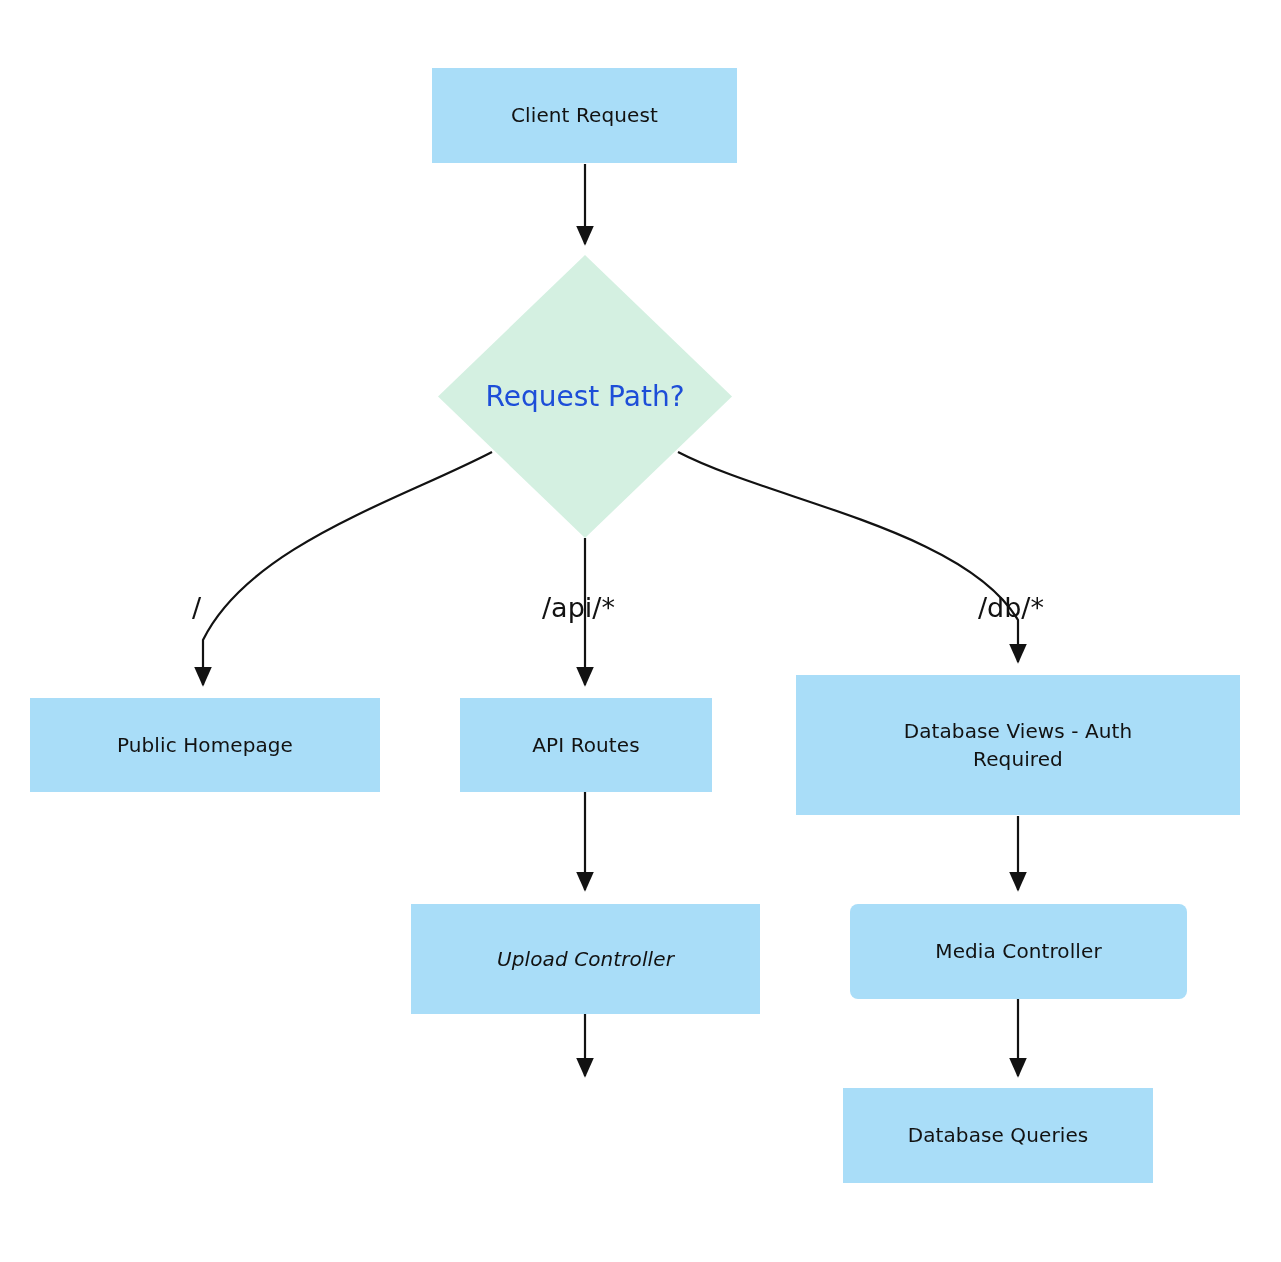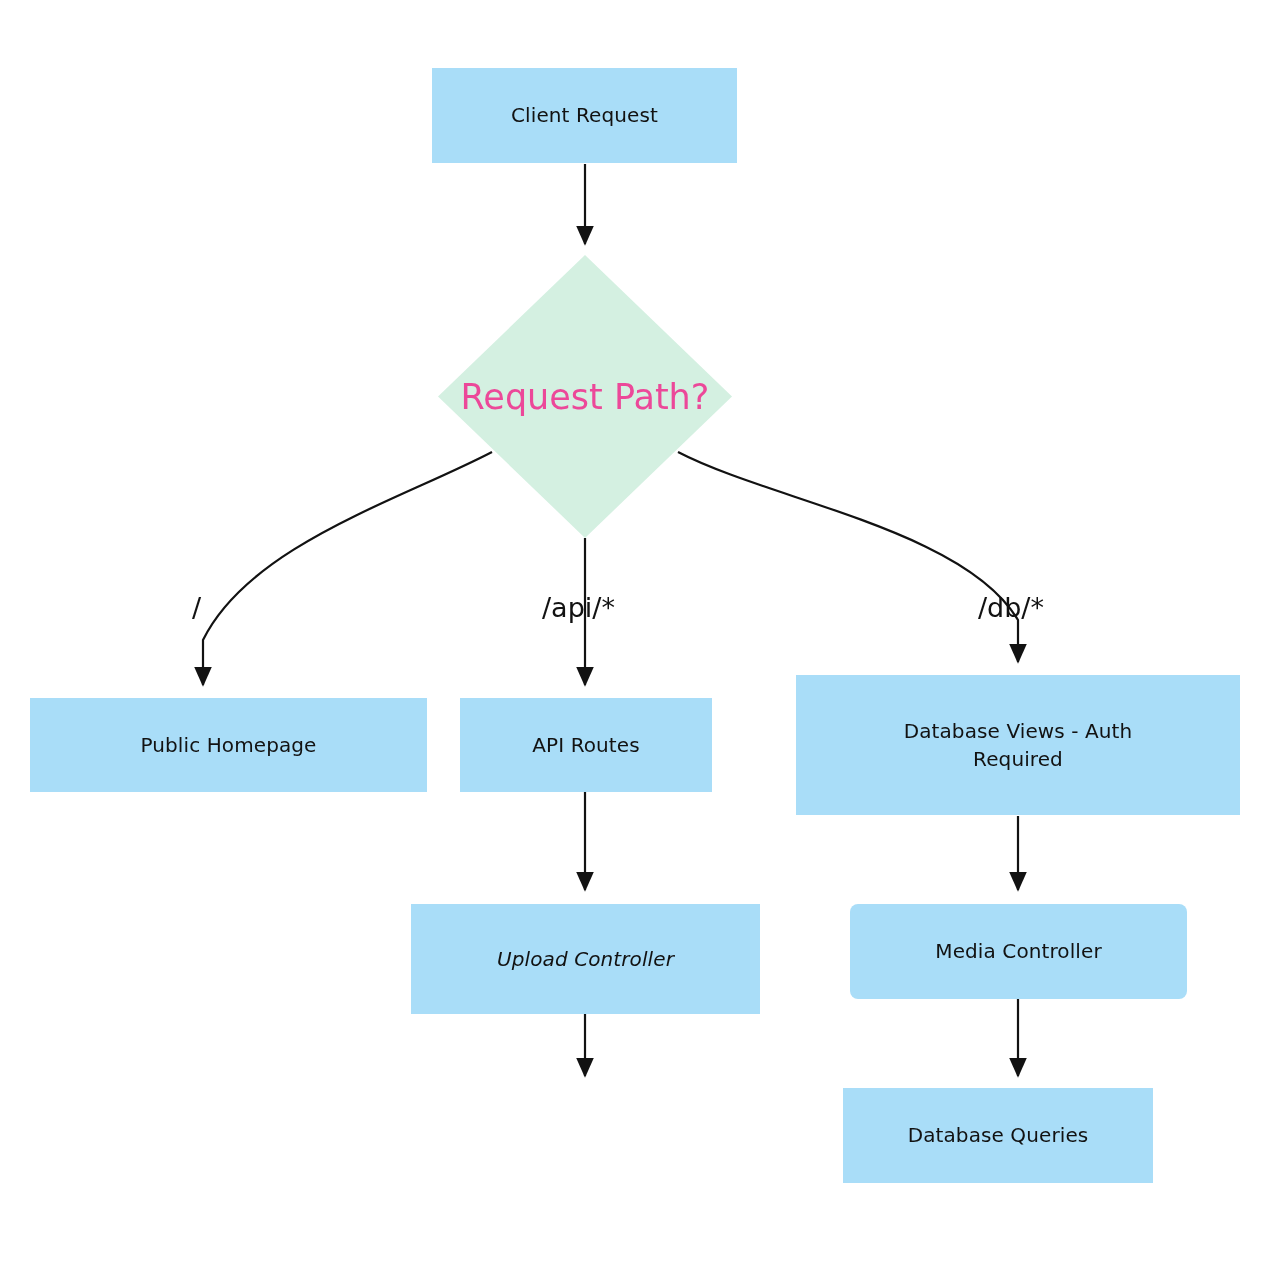--- a/index.html
+++ b/index.html
@@ -58,22 +58,22 @@
     left: 0;
     top: 0;
     width: 100%;
     height: 100%;
     background: #d4f0e1;
     clip-path: polygon(50% 0%, 100% 50%, 50% 100%, 0% 50%);
   }
   .decision .label {
     position: relative;
     z-index: 2;
-    font-size: 35px;
-    color: #ec4899;
+    font-size: 28px;
+    color: #1d4ed8;
     white-space: nowrap;
     text-align: right;
   }
   .edge-label {
     position: absolute;
     font-size: 27px;
     color: #121212;
     font-family: "DejaVu Sans", sans-serif;
     white-space: nowrap;
     background: transparent;
@@ -116,21 +116,21 @@
     <div class="diamond-shape"></div>
     <span class="label">Request Path?</span>
   </div>
 
   <div class="edge-label" style="left:192px; top:592px;">/</div>
 
   <div class="edge-label" style="left:542px; top:592px;">/api/*</div>
 
   <div class="edge-label" style="left:978px; top:592px;">/db/*</div>
 
-  <div class="node process" style="left:30px; top:698px; width:397px; height:94px;">
+  <div class="node process" style="left:30px; top:698px; width:350px; height:94px;">
     <span class="label">Public Homepage</span>
   </div>
 
   <div class="node process" style="left:796px; top:675px; width:444px; height:140px;">
     <span class="label">Database Views - Auth
 Required</span>
   </div>
 
   <div class="node process" style="left:460px; top:698px; width:252px; height:94px;">
     <span class="label">API Routes</span>

